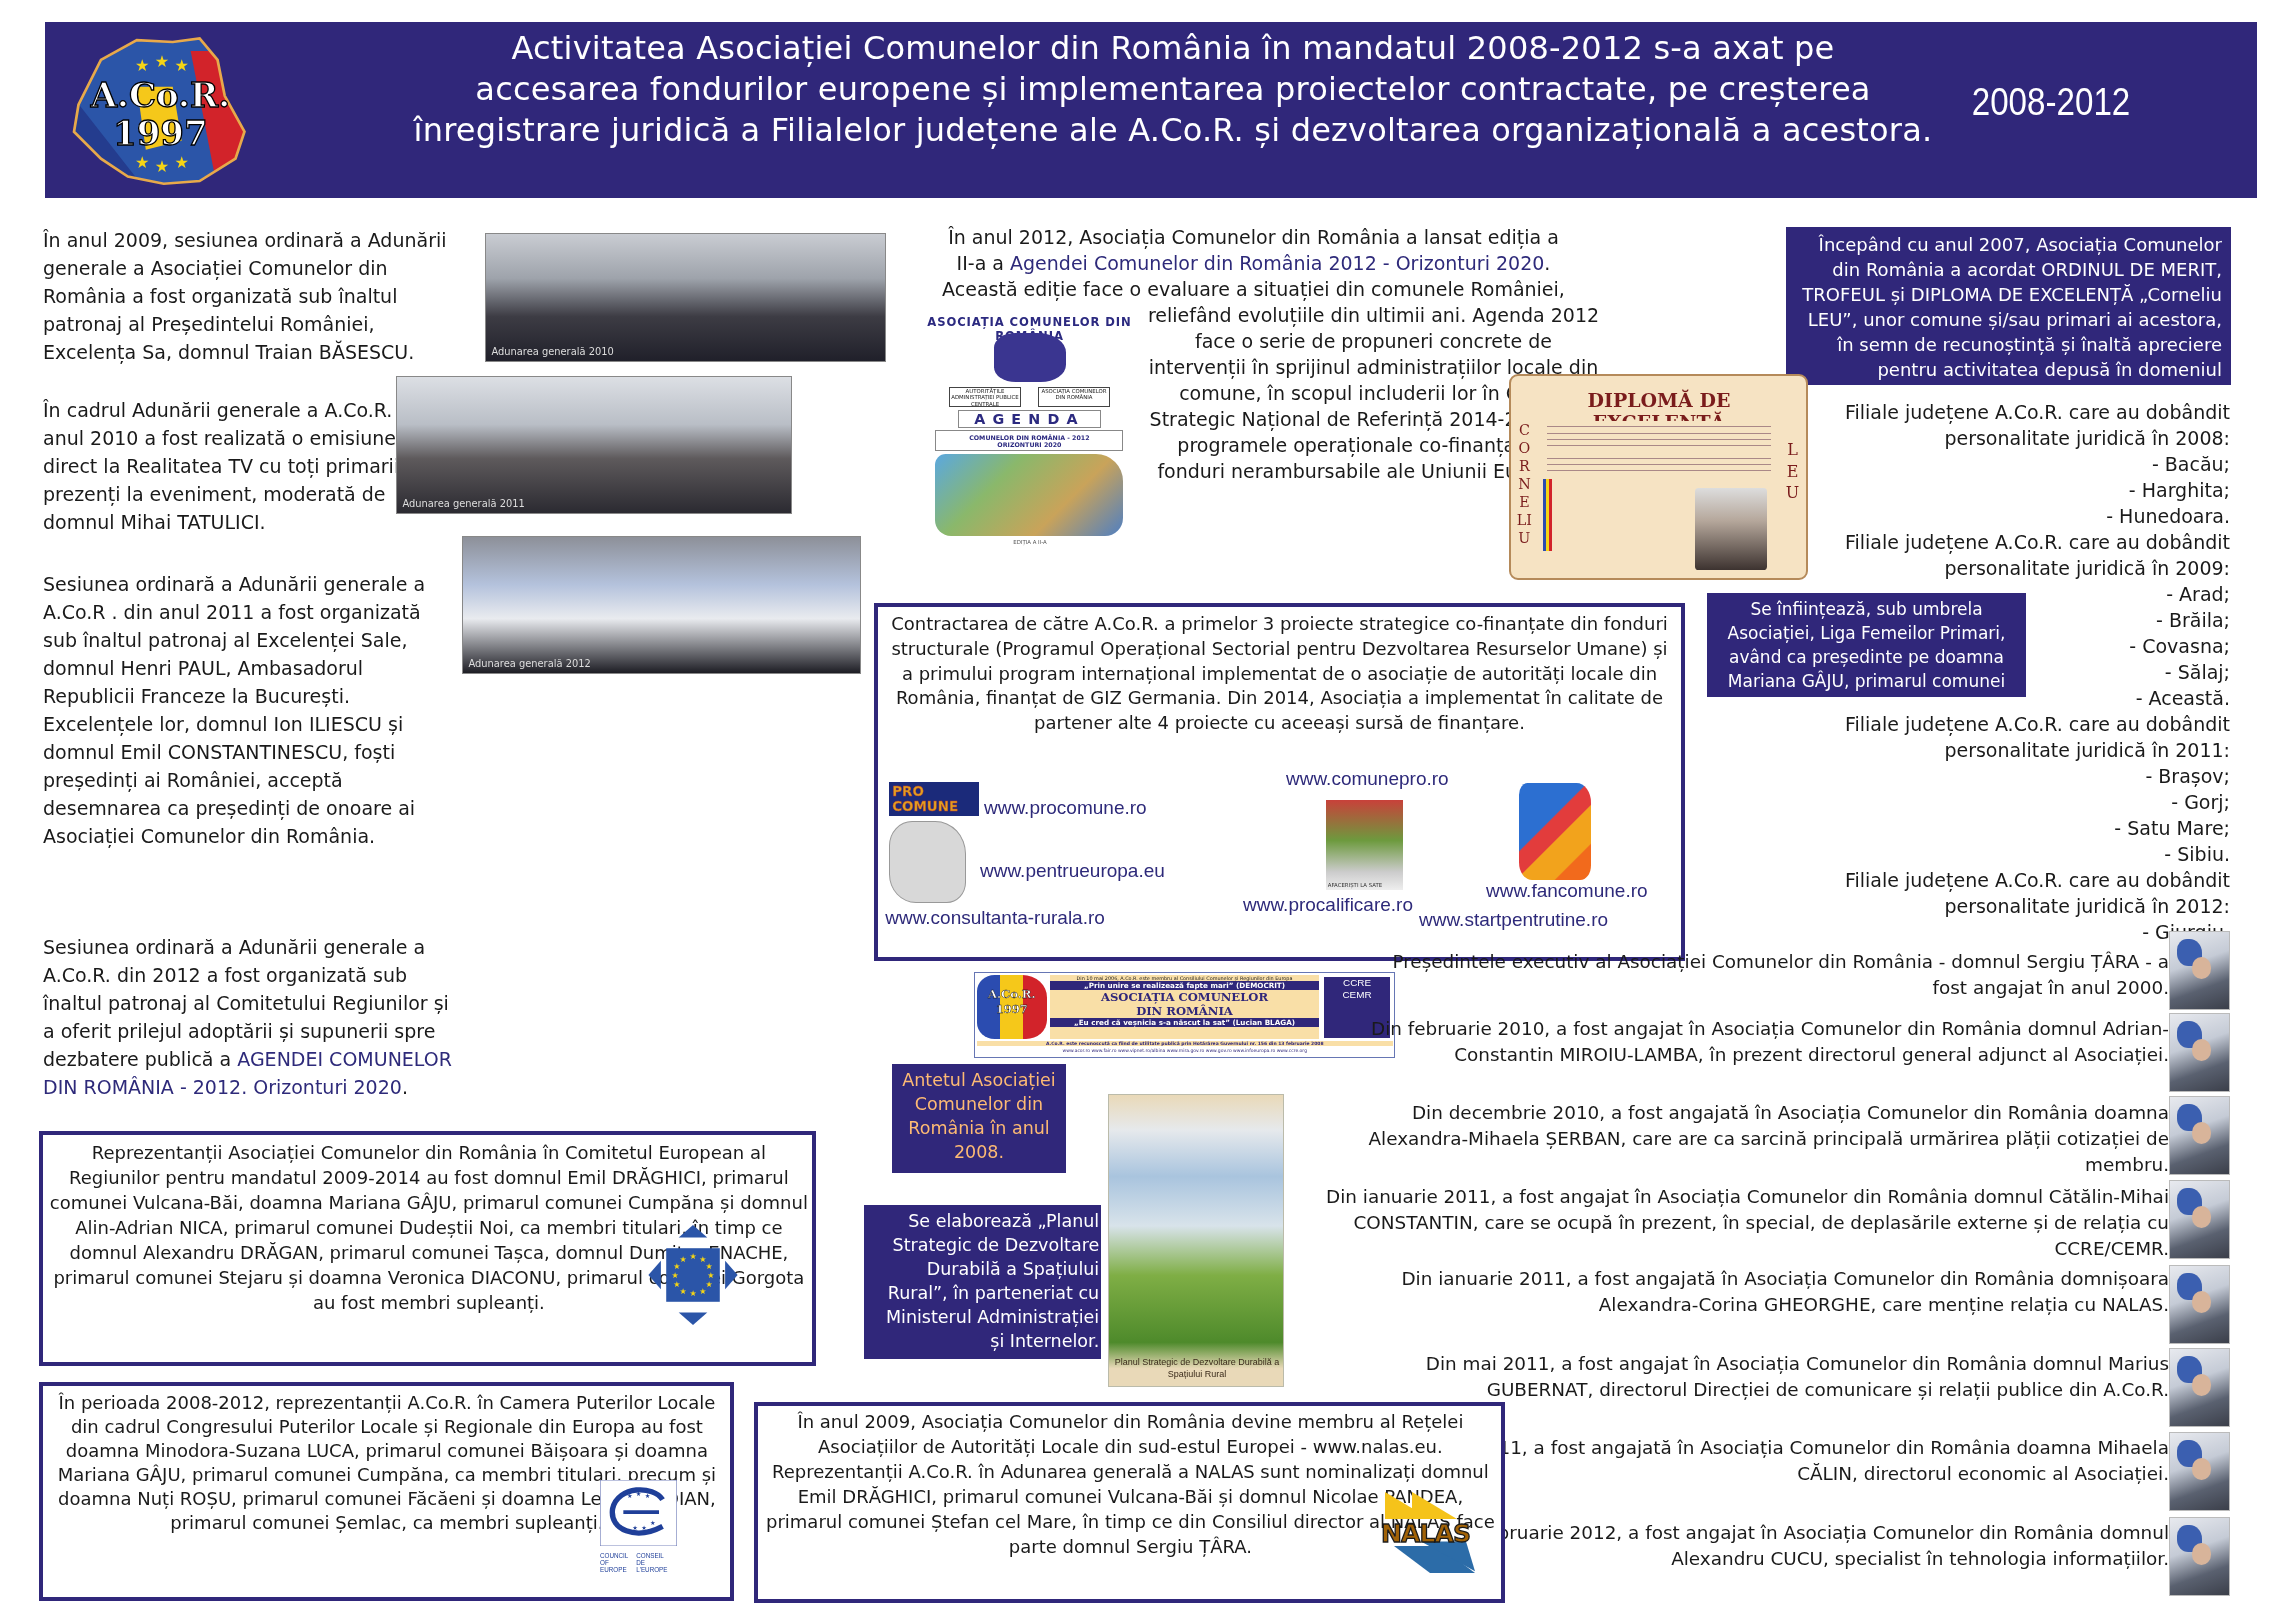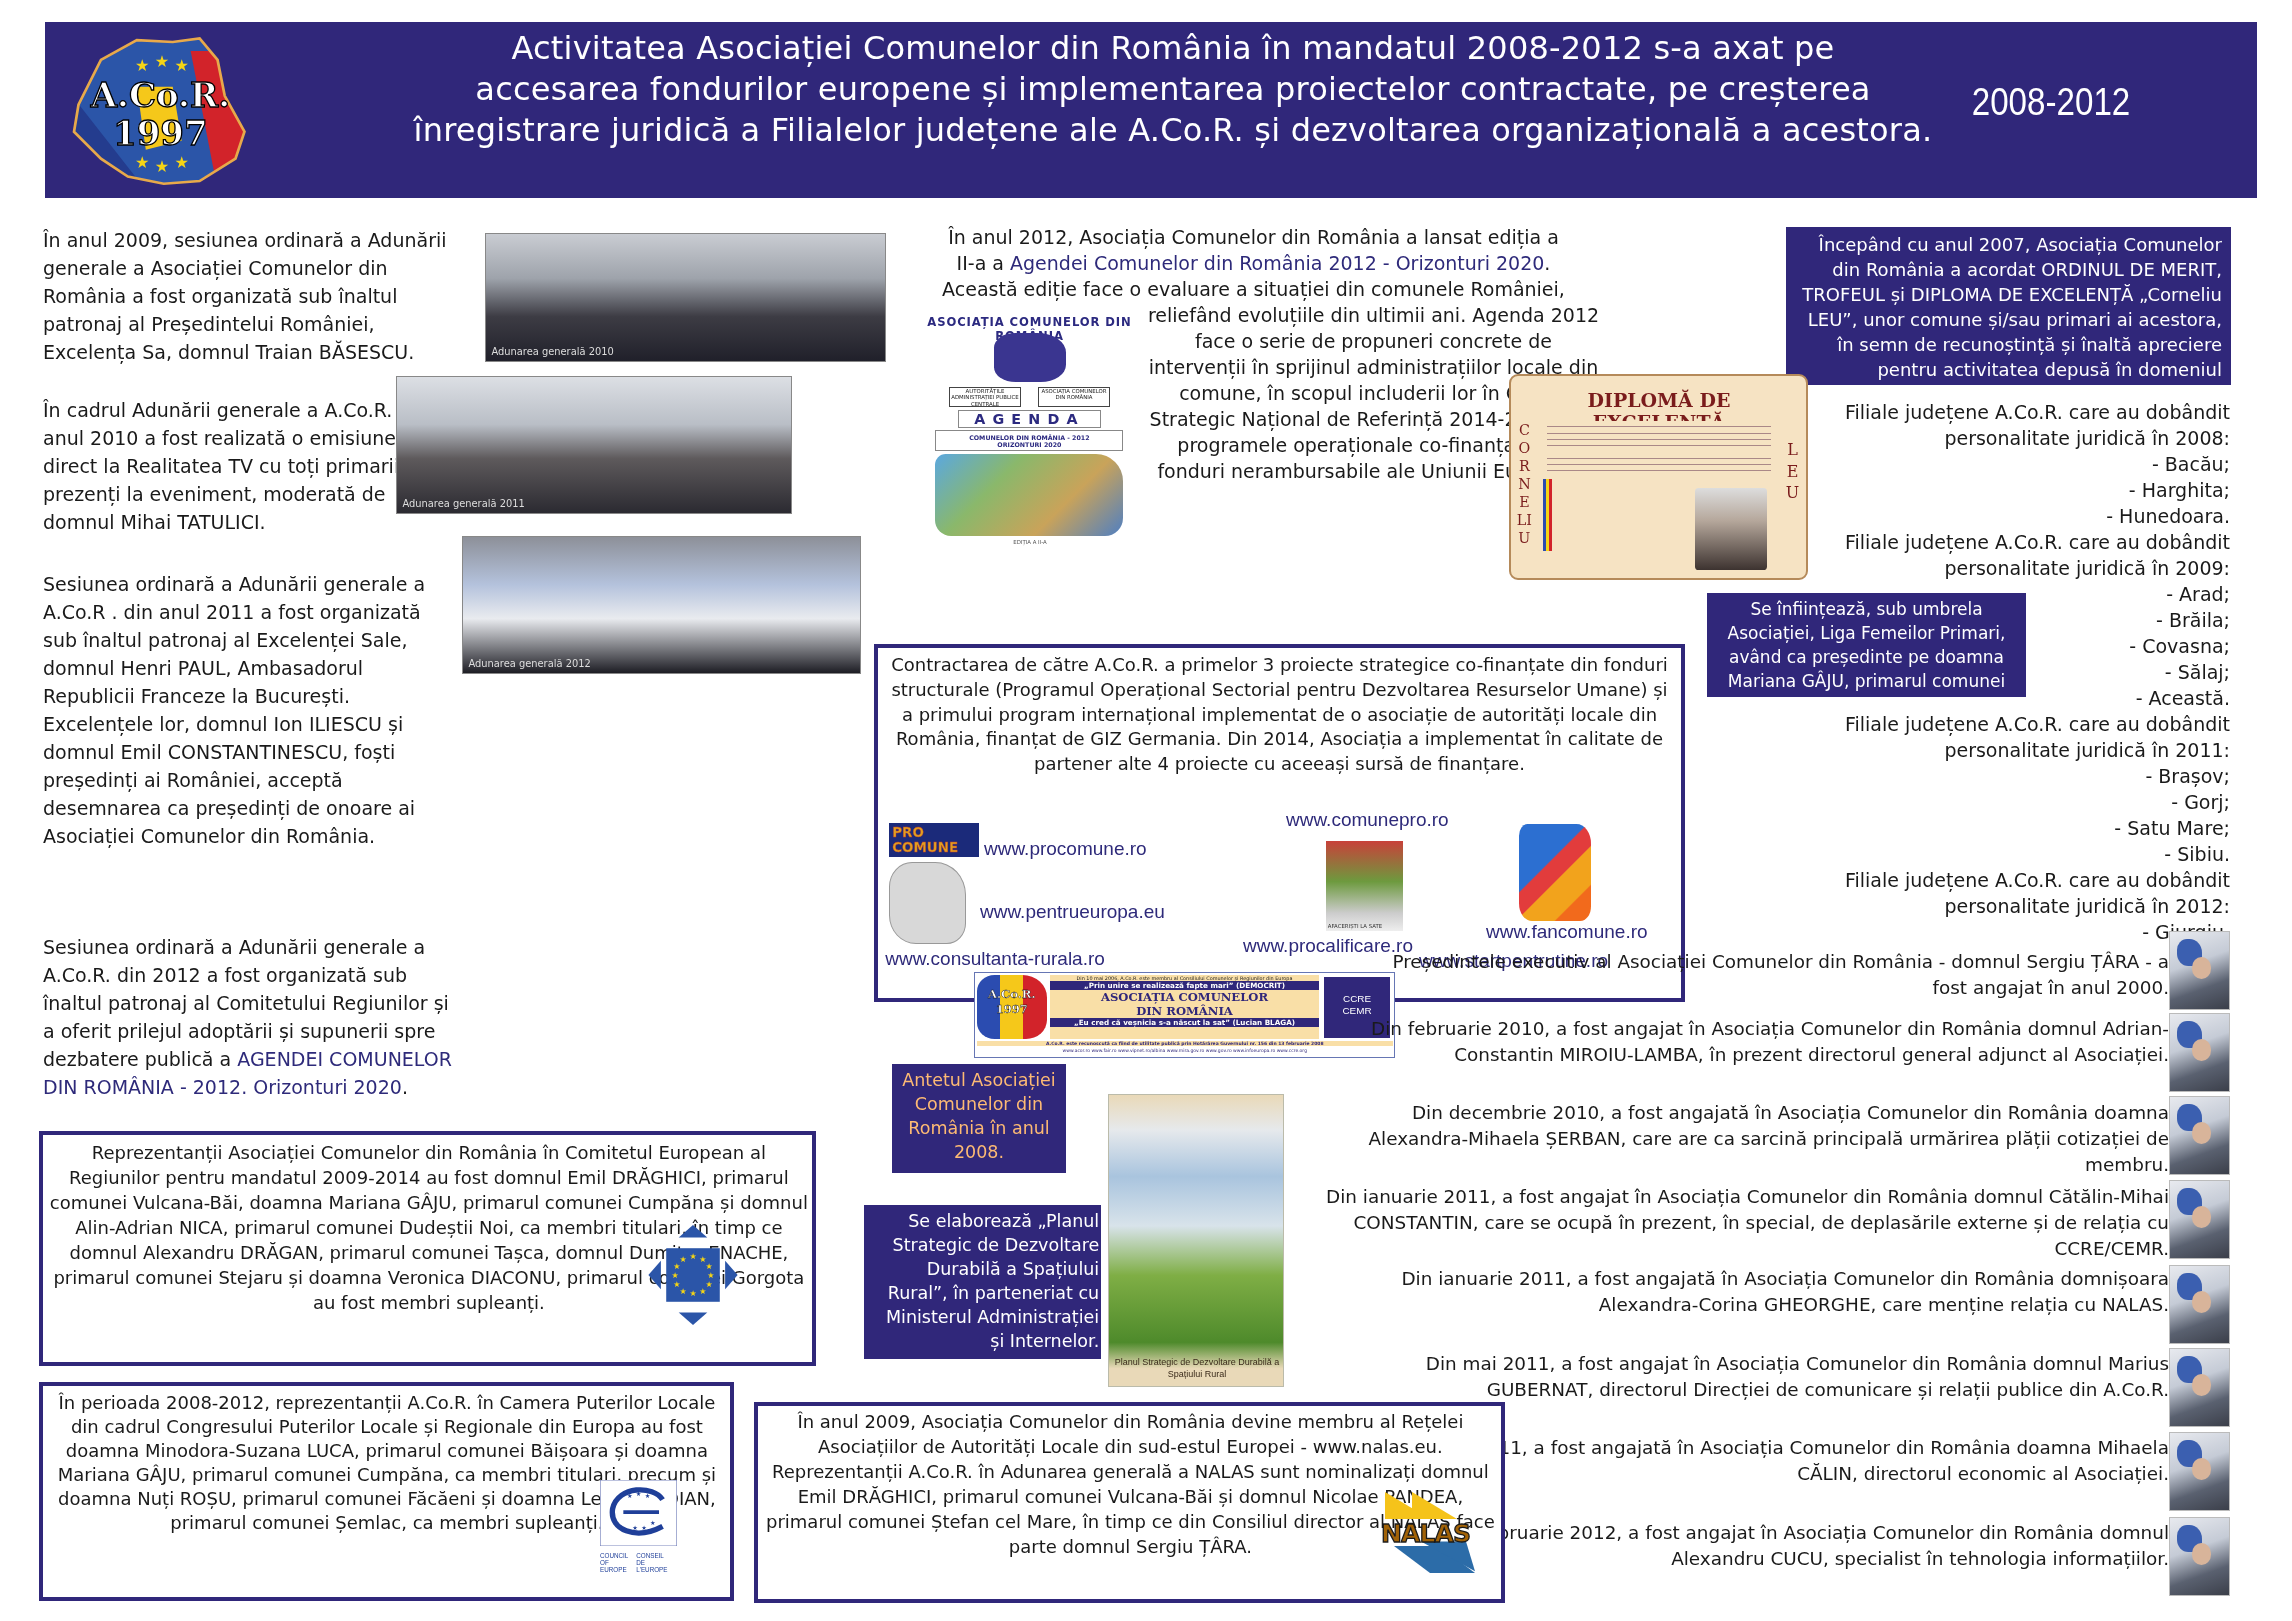--- a/index.html
+++ b/index.html
@@ -141,21 +141,21 @@
   <div>- Brașov;</div>
   <div>- Gorj;</div>
   <div>- Satu Mare;</div>
   <div>- Sibiu.</div>
   <div>Filiale județene A.Co.R. care au dobândit personalitate juridică în 2012:</div>
   <div>- Giurgiu.</div>
 </div>
 
 <div class="abs blue-box para para-center" style="left:1707px;top:593px;width:319px;height:104px;padding:3.6px 5.4px;font-size:17px;line-height:24px;color:#fff;">Se înființează, sub umbrela Asociației, Liga Femeilor Primari, având ca președinte pe doamna Mariana GÂJU, primarul comunei Cumpăna.</div>
 
-<div class="abs outline-box" style="left:874px;top:603px;width:811px;height:358px;margin-top:41px;">
+<div class="abs outline-box" style="left:874px;top:603px;width:811px;height:358px;">
   <div class="abs para para-center" style="left:9px;top:5.4px;width:785px;font-size:18px;line-height:24.6px;">Contractarea de către A.Co.R. a primelor 3 proiecte strategice co-finanțate din fonduri structurale (Programul Operațional Sectorial pentru Dezvoltarea Resurselor Umane) și a primului program internațional implementat de o asociație de autorități locale din România, finanțat de GIZ Germania. Din 2014, Asociația a implementat în calitate de partener alte 4 proiecte cu aceeași sursă de finanțare.</div>
   <div class="abs" style="left:10.7px;top:175px;width:90px;height:116px;">
     <div style="font-family:'DejaVu Sans',sans-serif;font-weight:bold;font-size:13.4px;color:#e0a020;background:#1b2a7a;padding:1.8px 3.6px;-webkit-text-stroke:0.4px #c0392b;">PRO COMUNE</div>
     <div style="margin-top:5.4px;width:77px;height:82px;background:#d8d8d8;border:0.9px solid #999;border-radius:30% 40% 25% 35%;"></div>
   </div>
   <span class="url" style="left:106px;top:190px;">www.procomune.ro</span>
   <span class="url" style="left:408px;top:161px;">www.comunepro.ro</span>
   <span class="url" style="left:102px;top:253px;">www.pentrueuropa.eu</span>
   <span class="url" style="left:608px;top:273px;">www.fancomune.ro</span>
   <span class="url" style="left:365px;top:287px;">www.procalificare.ro</span>
@@ -174,21 +174,21 @@
       <div>1997</div>
     </div>
   </div>
   <div class="abs" style="left:75px;top:1.8px;width:269px;height:64px;background:#f9dfa7;text-align:center;">
     <div style="font-size:4.9px;color:#222;">Din 10 mai 2006, A.Co.R. este membru al Consiliului Comunelor și Regiunilor din Europa</div>
     <div style="font-size:7.2px;color:#fff;background:#30277a;font-weight:bold;">„Prin unire se realizează fapte mari” (DEMOCRIT)</div>
     <div style="font-family:'DejaVu Serif',serif;font-size:11.6px;color:#30277a;font-weight:bold;line-height:14.3px;">ASOCIAȚIA COMUNELOR</div>
     <div style="font-family:'DejaVu Serif',serif;font-size:11.6px;color:#30277a;font-weight:bold;line-height:14.3px;">DIN ROMÂNIA</div>
     <div style="font-size:7.2px;color:#fff;background:#30277a;font-weight:bold;">„Eu cred că veșnicia s-a născut la sat” (Lucian BLAGA)</div>
   </div>
-  <div class="abs" style="left:349px;top:3.6px;width:66px;height:61px;background:#30277a;color:#fff;text-align:center;font-family:'Liberation Sans',sans-serif;font-size:9.9px;line-height:12.5px;padding-top:16px;">
+  <div class="abs" style="left:349px;top:3.6px;width:66px;height:61px;background:#30277a;color:#fff;text-align:center;font-family:'Liberation Sans',sans-serif;font-size:9.9px;line-height:12.5px;">
     <div>CCRE</div>
     <div>CEMR</div>
   </div>
   <div class="abs" style="left:1.8px;top:68px;width:416px;font-size:4.5px;text-align:center;background:#f9dfa7;color:#30277a;font-weight:bold;text-decoration:underline;white-space:nowrap;overflow:hidden;">A.Co.R. este recunoscută ca fiind de utilitate publică prin Hotărârea Guvernului nr. 156 din 13 februarie 2008</div>
   <div class="abs" style="left:1.8px;top:75px;width:416px;font-size:4.5px;text-align:center;color:#30277a;white-space:nowrap;overflow:hidden;">www.acor.ro   www.fair.ro   www.vipnet.ro/albina   www.mira.gov.ro   www.gov.ro   www.infoeuropa.ro   www.ccre.org</div>
 </div>
 
 <div class="abs blue-box para para-center" style="left:892px;top:1064px;width:174px;height:109px;padding:3.6px;font-size:17.5px;line-height:24px;color:#fdba74;">Antetul Asociației Comunelor din România în anul 2008.</div>
 
 <div class="abs blue-box para para-right" style="left:864px;top:1205px;width:237px;height:154px;padding:3.6px 1.8px 0 3.6px;font-size:17.5px;line-height:24px;color:#fff;">Se elaborează „Planul Strategic de Dezvoltare Durabilă a Spațiului Rural”, în parteneriat cu Ministerul Administrației și Internelor.</div>

